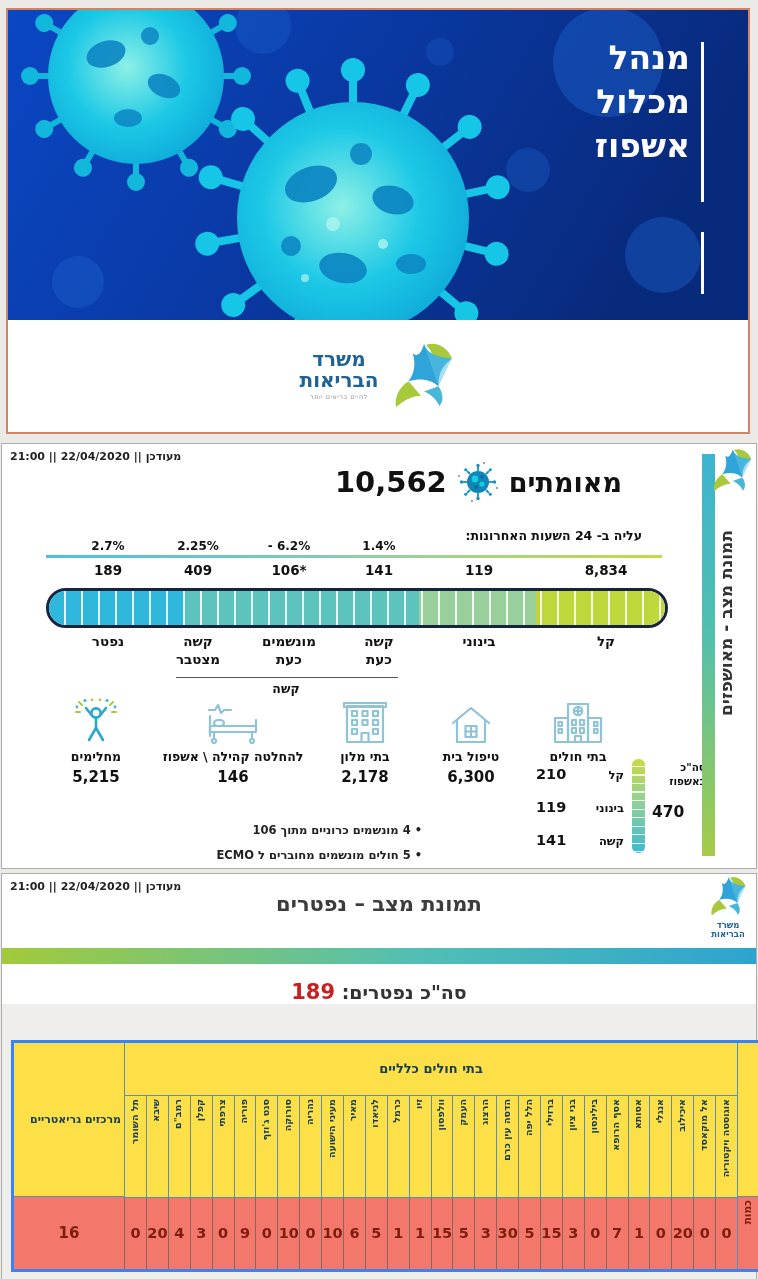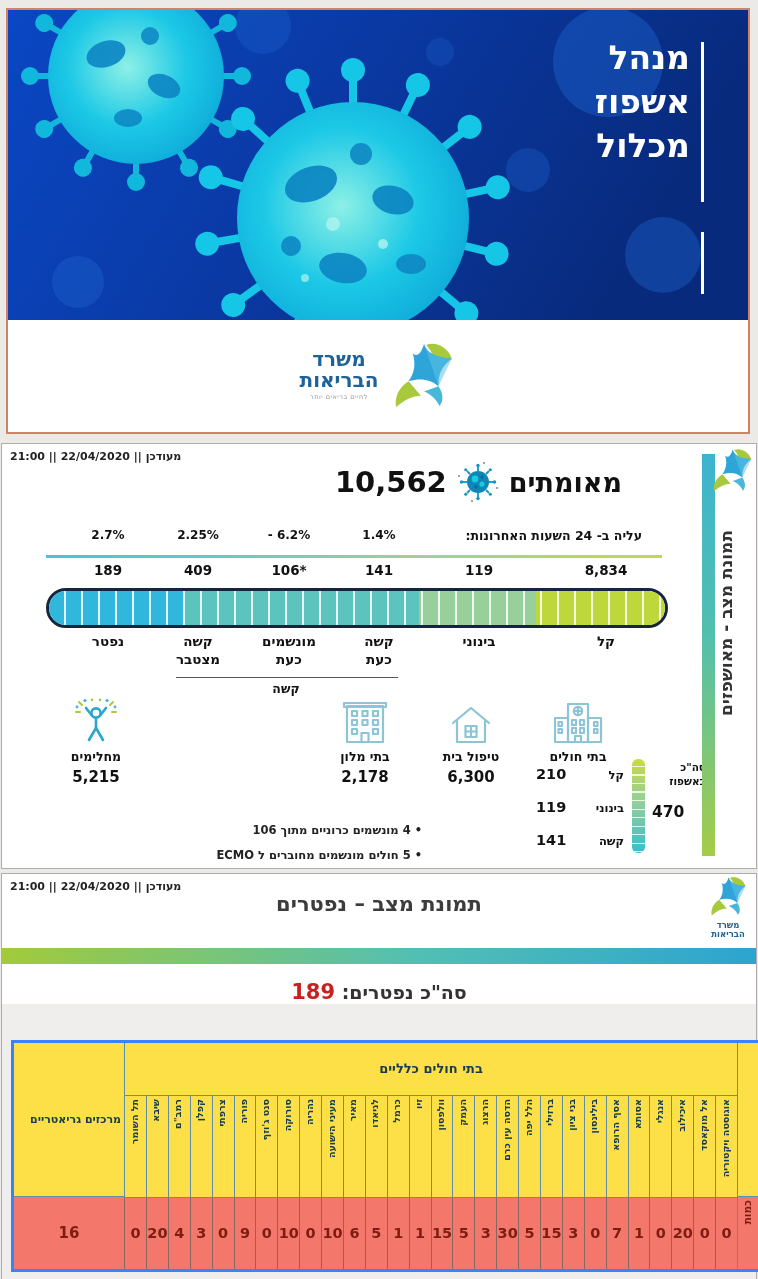--- a/index.html
+++ b/index.html
@@ -22,21 +22,21 @@
   
   #mid{left:1px;top:443px;width:754px;height:424px;background:#fff;border:1px solid #adadad;}
   .upd-line{left:8px;top:6px;font-size:11px;font-weight:bold;color:#222;direction:rtl;}
   #confirmed-row{top:16px;right:134px;display:flex;align-items:center;gap:9px;}
   #confirmed-value{font-size:29px;font-weight:bold;color:#111;}
   #confirmed-label{font-size:27px;font-weight:bold;color:#111;}
   #rise-label{top:84px;right:114px;font-size:12.5px;font-weight:bold;color:#111;direction:rtl;}
   .sev-cell{position:absolute;width:110px;text-align:center;}
   .sc0{left:549px;} .sc1{left:422px;} .sc2{left:322px;} .sc3{left:232px;} .sc4{left:141px;} .sc5{left:51px;}
   #row-pct{top:84px;left:0;width:700px;height:18px;}
-  #row-pct .sev-cell{font-size:12px;font-weight:bold;color:#111;}
+  #row-pct .sev-cell{font-size:12px;font-weight:bold;color:#111;margin-top:11px;}
   #row-num{top:118px;left:0;width:700px;height:20px;}
   #row-num .sev-cell{font-size:13.5px;font-weight:bold;color:#111;}
   #row-lbl{top:188px;left:0;width:700px;height:46px;}
   #row-lbl .sev-cell{font-size:13.5px;font-weight:bold;color:#111;white-space:pre-line;line-height:1.35;}
   #grad-rule{top:111px;left:44px;width:616px;height:3px;
      background:linear-gradient(90deg,#4cc0dd 0%,#6cc8c0 30%,#9ed09c 60%,#c3da44 100%);}
   #sev-bar{top:144px;left:44px;width:616px;height:34px;border:3px solid #16243e;border-radius:20px;
      overflow:hidden;background:#fff;}
   #sev-bar .seg{position:absolute;top:0;bottom:0;}
   #sev-bar .ticks{position:absolute;inset:0;
@@ -199,22 +199,22 @@
           <ellipse cx="58" cy="46" rx="15" ry="10" fill="#0c85c2" opacity=".88"></ellipse>
           <circle cx="8" cy="-64" r="11" fill="#0c85c2" opacity=".88"></circle>
           <circle cx="-62" cy="28" r="10" fill="#0c85c2" opacity=".88"></circle>
           <circle cx="-20" cy="6" r="7" fill="#aef4ec" opacity=".8"></circle>
           <circle cx="30" cy="26" r="5" fill="#aef4ec" opacity=".8"></circle>
           <circle cx="-48" cy="60" r="4" fill="#aef4ec" opacity=".7"></circle>
         </g>
       </svg>
       <div id="banner-title" class="abs">
         <div>מנהל</div>
+        <div>מכלול</div>
         <div>אשפוז</div>
-        <div>מכלול</div>
       </div>
       <div id="banner-title-line" class="abs"></div>
       <div id="banner-upd-line" class="abs"></div>
     </div>
     <div id="logo-strip" class="abs">
       <div class="moh-text">
         <div>משרד</div>
         <div>הבריאות</div>
         <div class="moh-tag">לחיים בריאים יותר</div>
       </div>
@@ -359,20 +359,39 @@
               <rect x="33" y="22" width="5" height="5"></rect>
             <rect x="12" y="31" width="5" height="5"></rect>
               <rect x="33" y="31" width="5" height="5"></rect>
             <rect x="21.5" y="35" width="7" height="9"></rect>
           </g>
         </svg>
       </div>
       <div class="loc-label">בתי מלון</div>
       <div class="loc-value">2,178</div>
     </div>
+    <div id="loc-bed" class="loc-col">
+      <div class="loc-icon">
+        <svg width="60" height="42" viewBox="0 0 60 42">
+          <g class="lineart">
+            <polyline points="6,8 12,8 15,3 18,11 21,8 28,8"></polyline>
+            <line x1="7" y1="14" x2="7" y2="34"></line>
+            <rect x="7" y="24" width="46" height="6"></rect>
+            <ellipse cx="16" cy="21" rx="5" ry="3.2"></ellipse>
+            <line x1="11" y1="30" x2="11" y2="37"></line>
+              <line x1="49" y1="30" x2="49" y2="37"></line>
+            <circle cx="11" cy="39" r="2"></circle>
+              <circle cx="49" cy="39" r="2"></circle>
+            <line x1="53" y1="18" x2="53" y2="24"></line>
+          </g>
+        </svg>
+      </div>
+      <div class="loc-label">להחלטה קהילה \ אשפוז</div>
+      <div class="loc-value">146</div>
+    </div>
     <div id="loc-recov" class="loc-col">
       <div class="loc-icon">
         <svg width="46" height="46" viewBox="0 0 46 46">
           <g stroke="#2aa7cb" stroke-width="2.6" fill="none" stroke-linecap="round">
             <circle cx="23" cy="15" r="4.6"></circle>
             <path d="M13 10 L18.5 17 M33 10 L27.5 17"></path>
             <path d="M23 20 V30"></path>
             <path d="M23 30 L16 42 M23 30 L30 42"></path>
           </g>
           <g stroke="#a9c83b" stroke-width="2" stroke-linecap="round">

